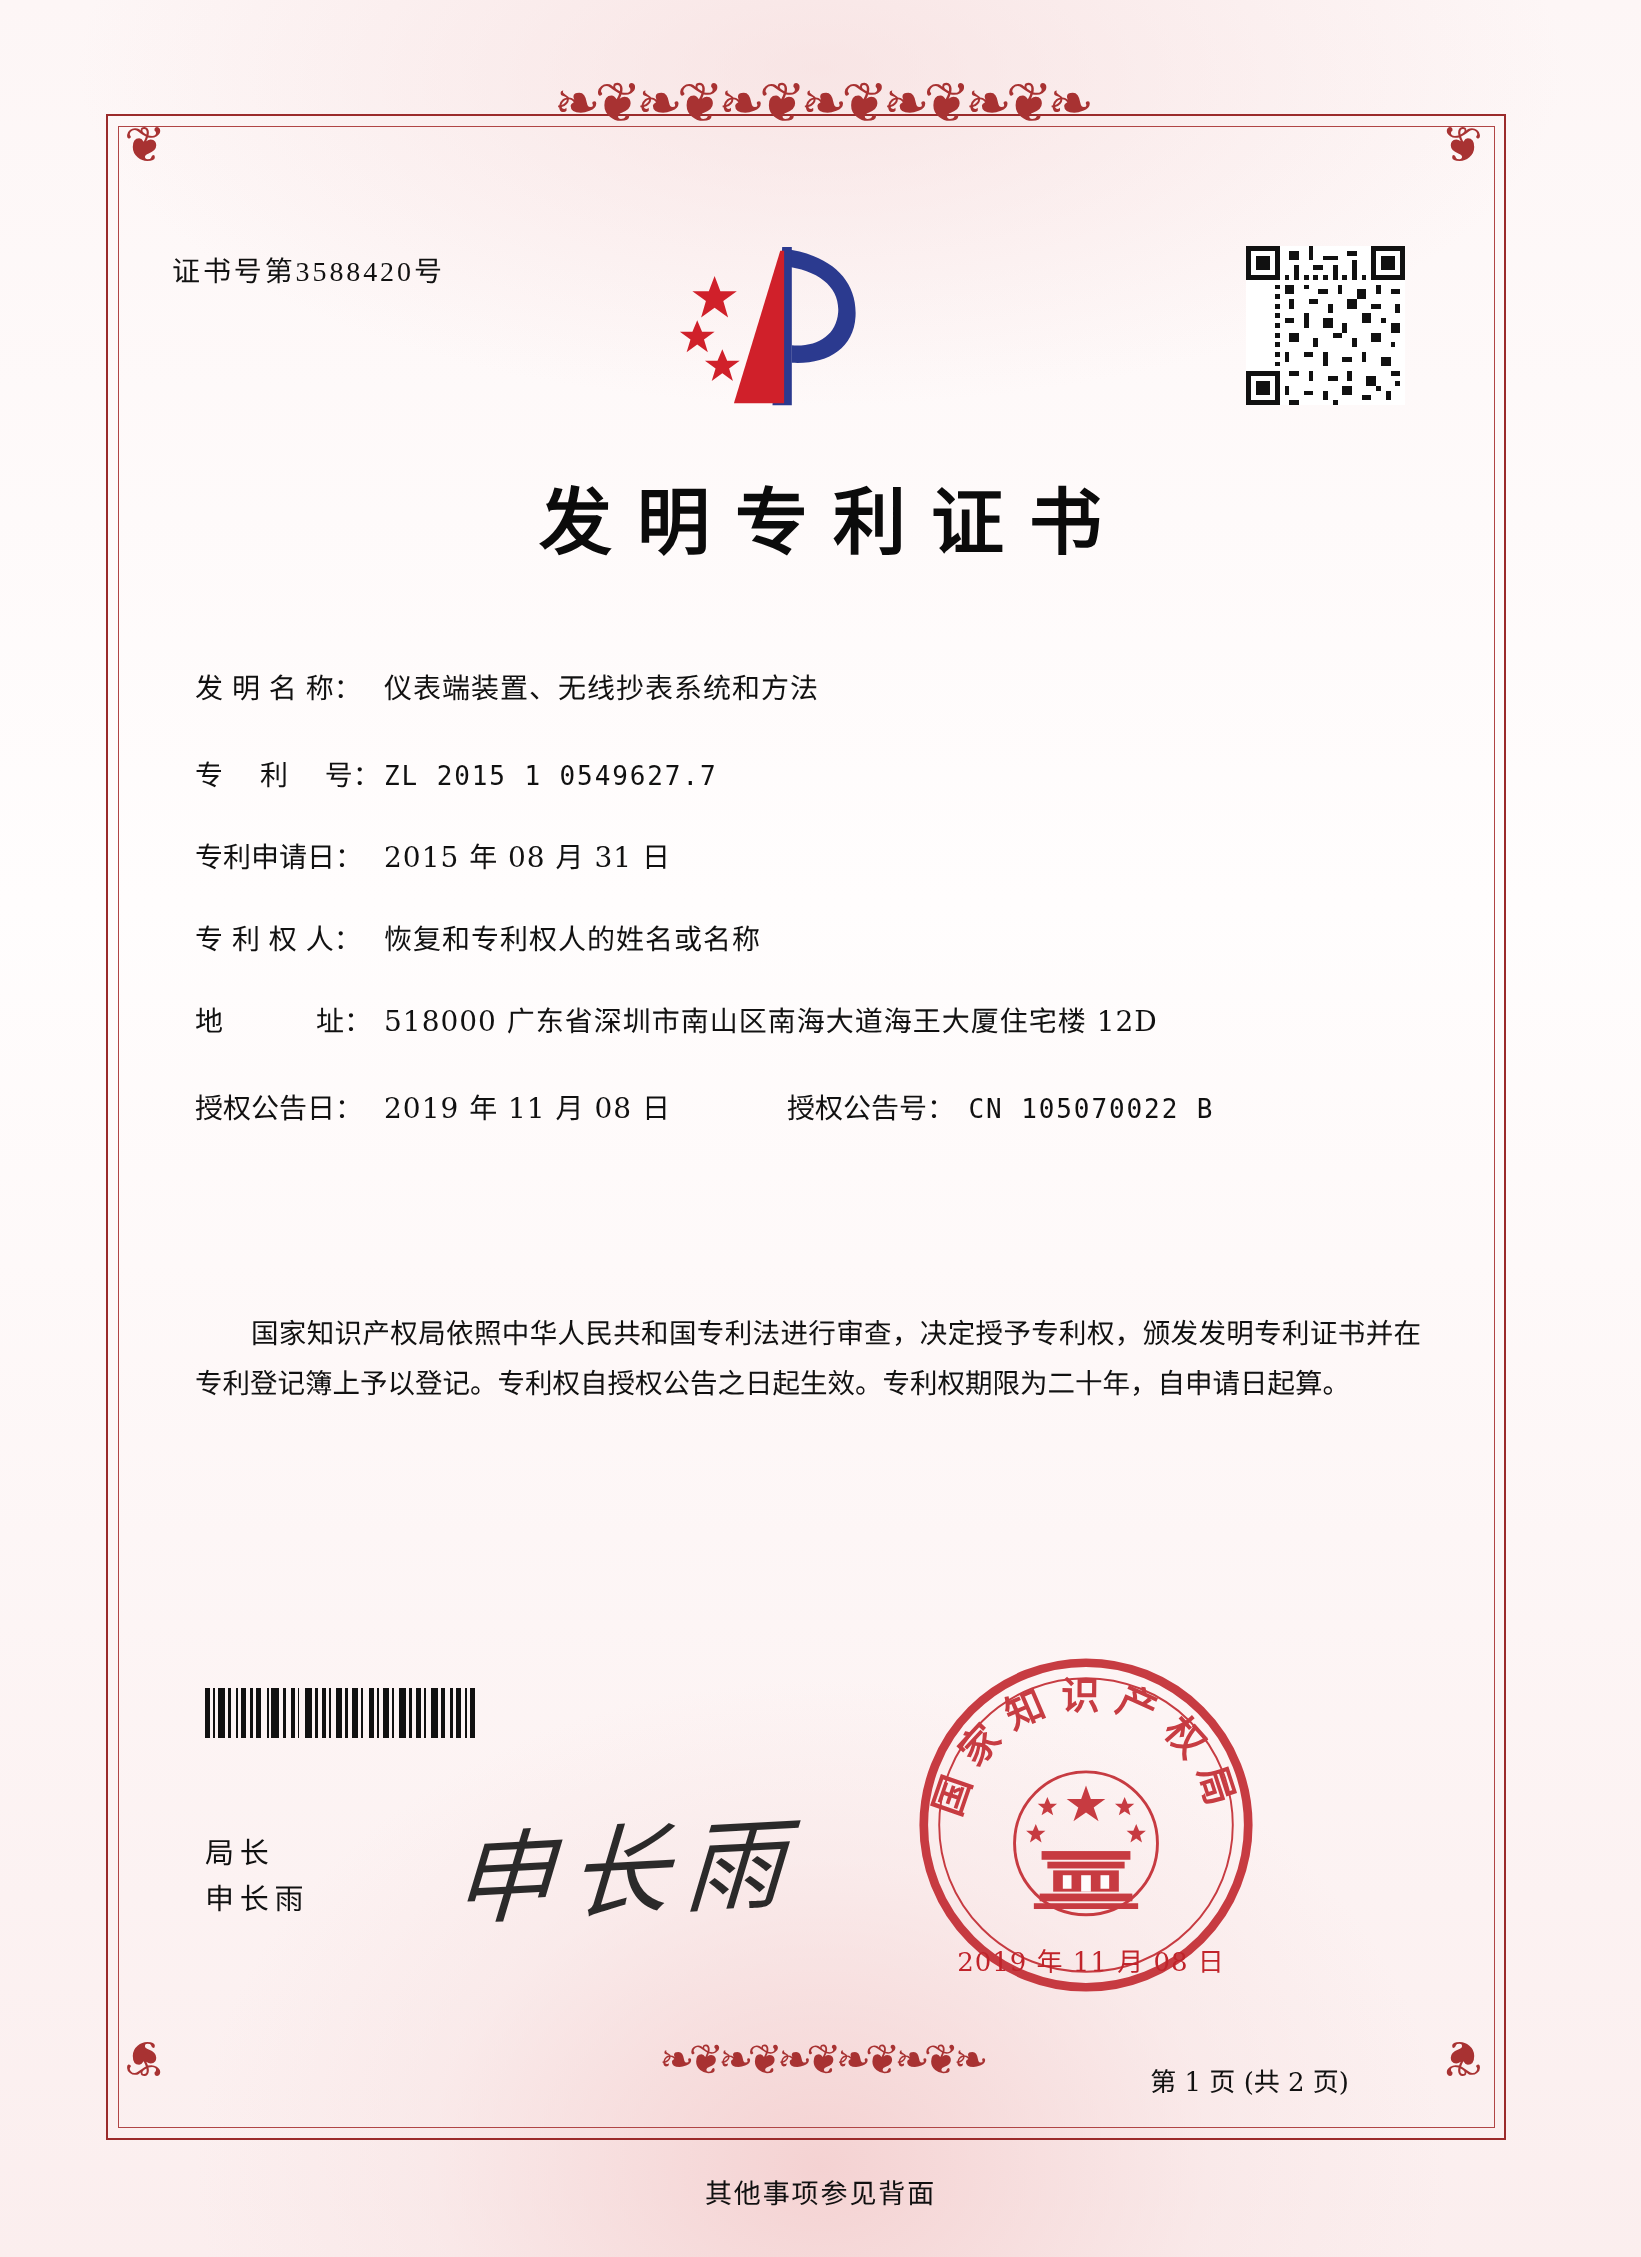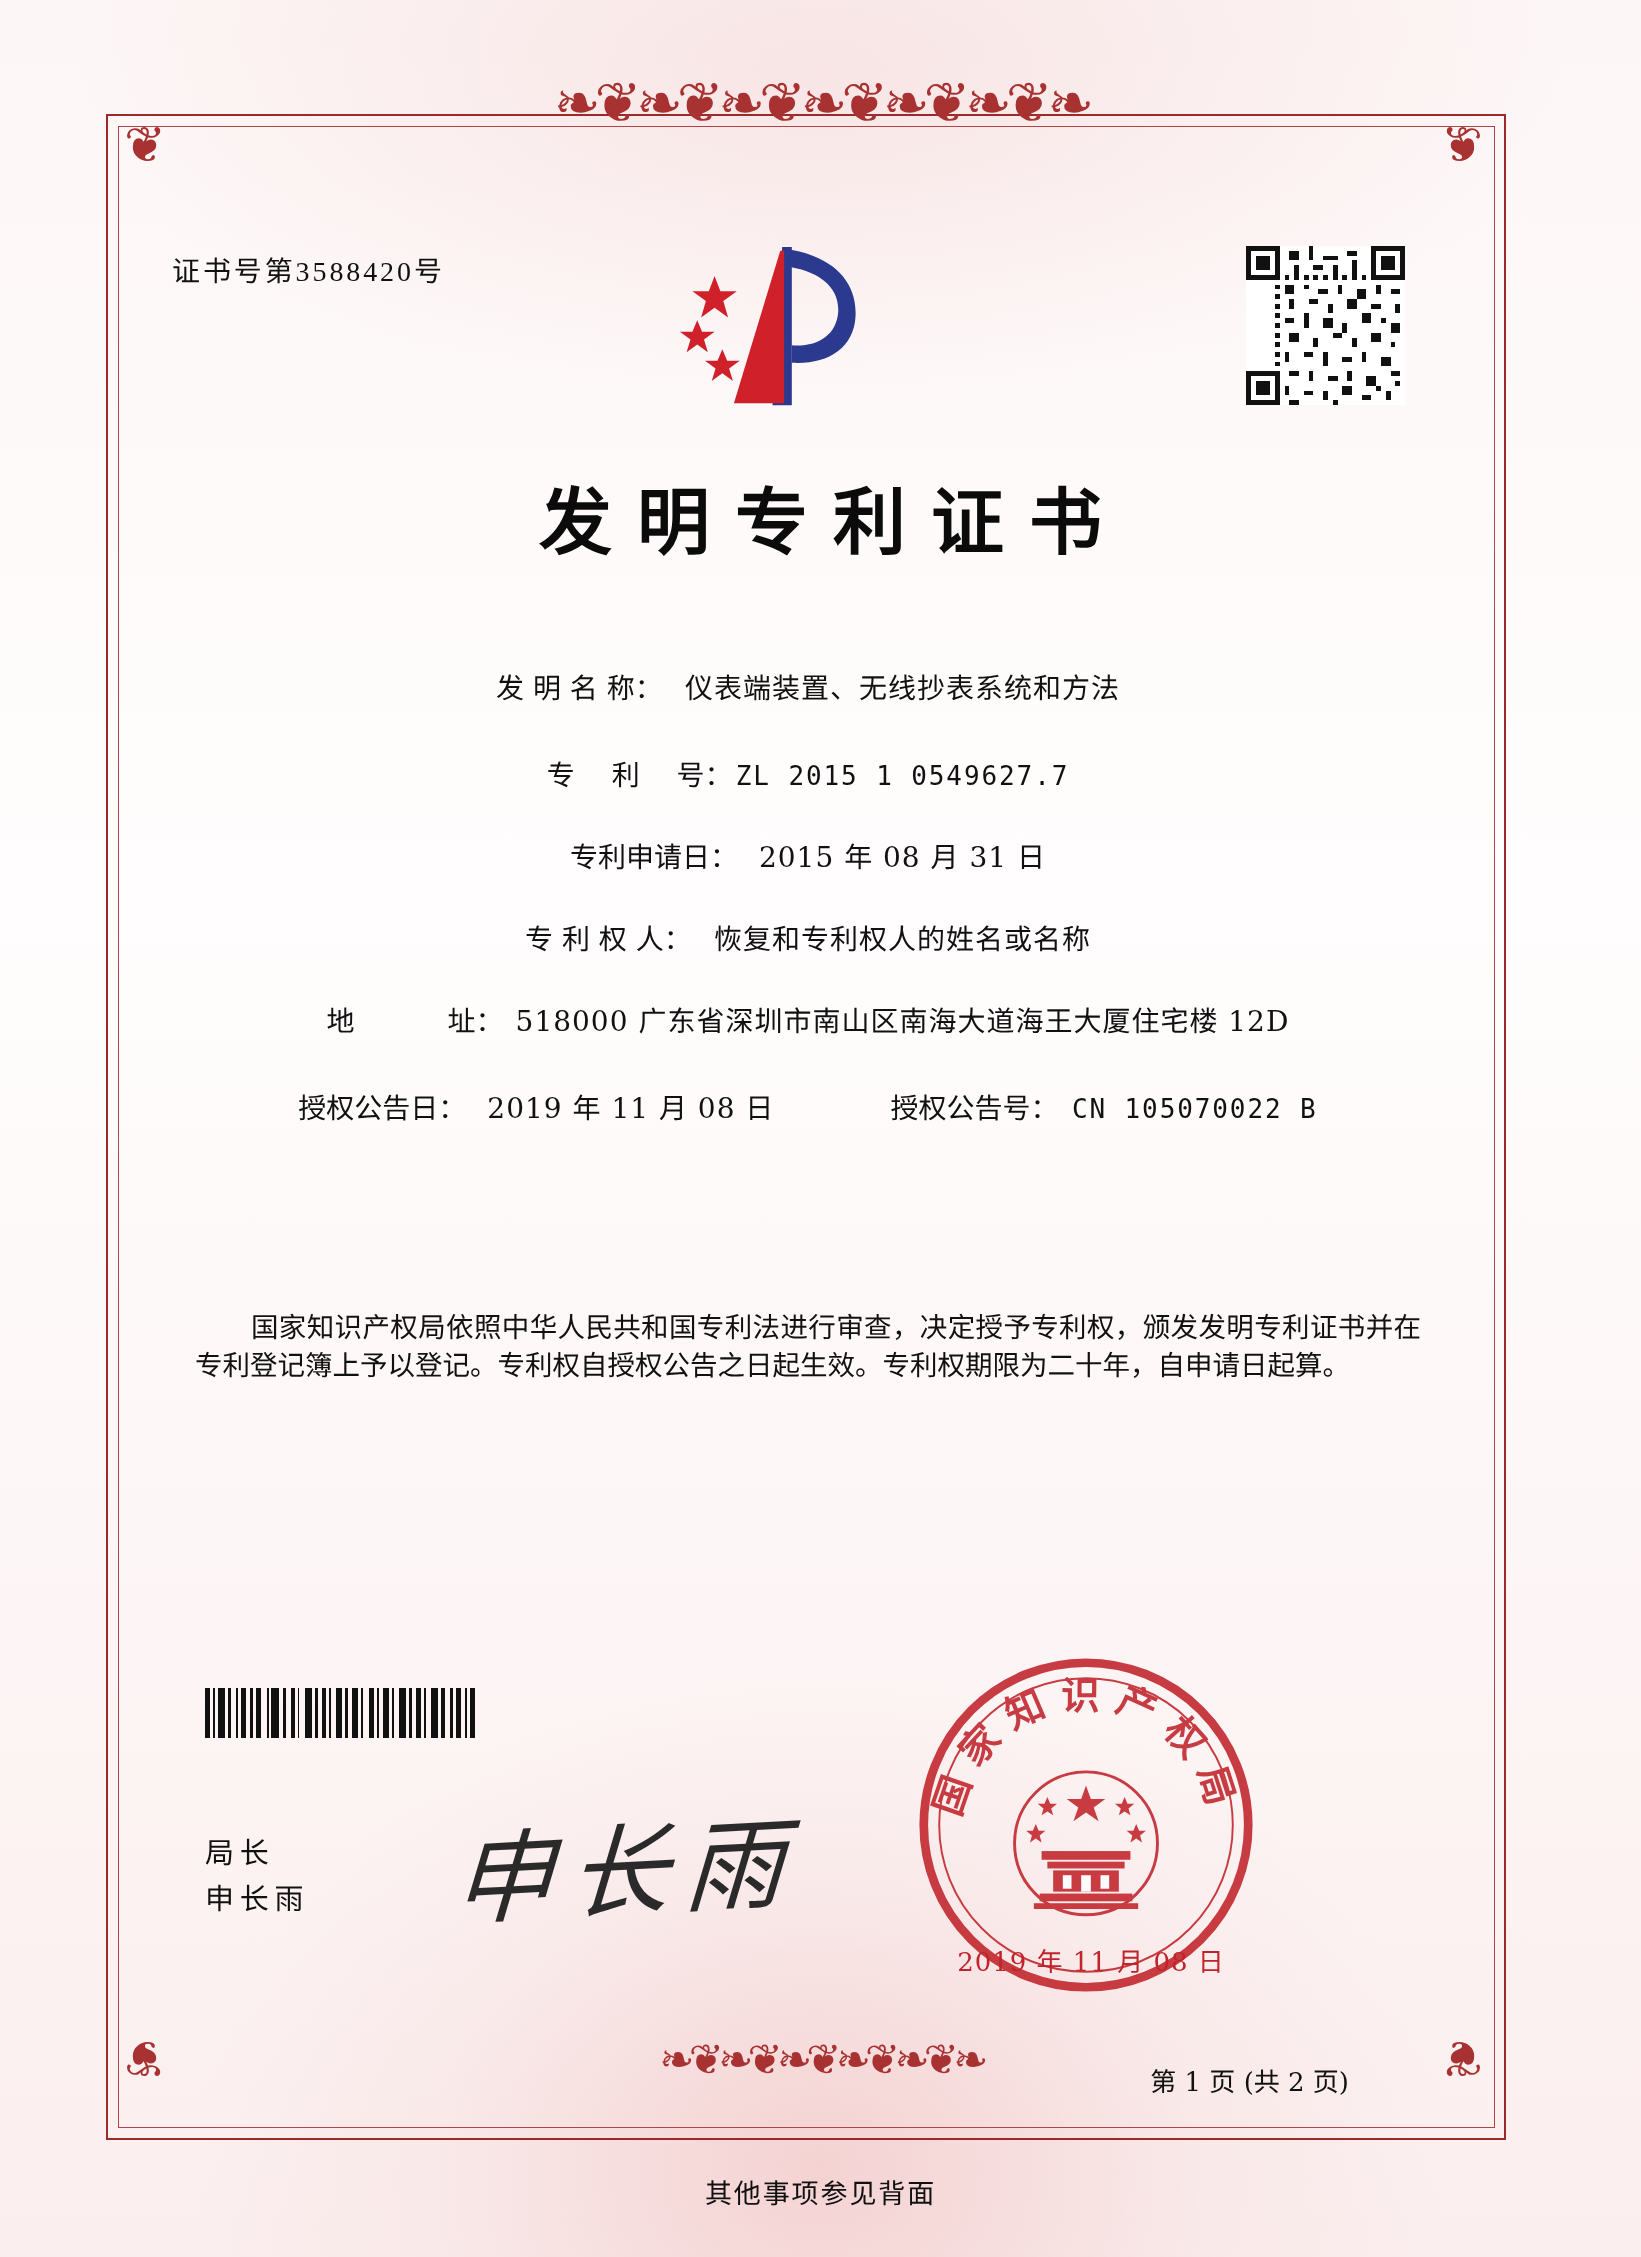--- a/index.html
+++ b/index.html
@@ -116,21 +116,20 @@
     left: 195px; top: 666px;
     width: 1226px;
   }
   .frow {
     display: flex;
     align-items: baseline;
     margin-bottom: 42px;
     font-size: 28px;
     color: #111;
     white-space: nowrap;
-    justify-content: center;
   }
   .flabel {
     width: 189px;
     flex: 0 0 189px;
     letter-spacing: 0;
     font-family: "DejaVu Serif", "Liberation Serif", serif;
   }
   .fvalue {
     font-size: 28px;
     letter-spacing: 1px;
@@ -146,21 +145,21 @@
     margin-left: 116px;
     letter-spacing: 0;
   }
 
   
   .paras {
     position: absolute;
     left: 195px; top: 1308px;
     width: 1226px;
     font-size: 27.5px;
-    line-height: 38px;
+    line-height: 50px;
     color: #111;
     text-align: justify;
     font-family: "DejaVu Serif", "Liberation Serif", serif;
   }
   .paras p {
     margin: 0 0 9.7px 0;
     text-indent: 56px;
   }
 
   

